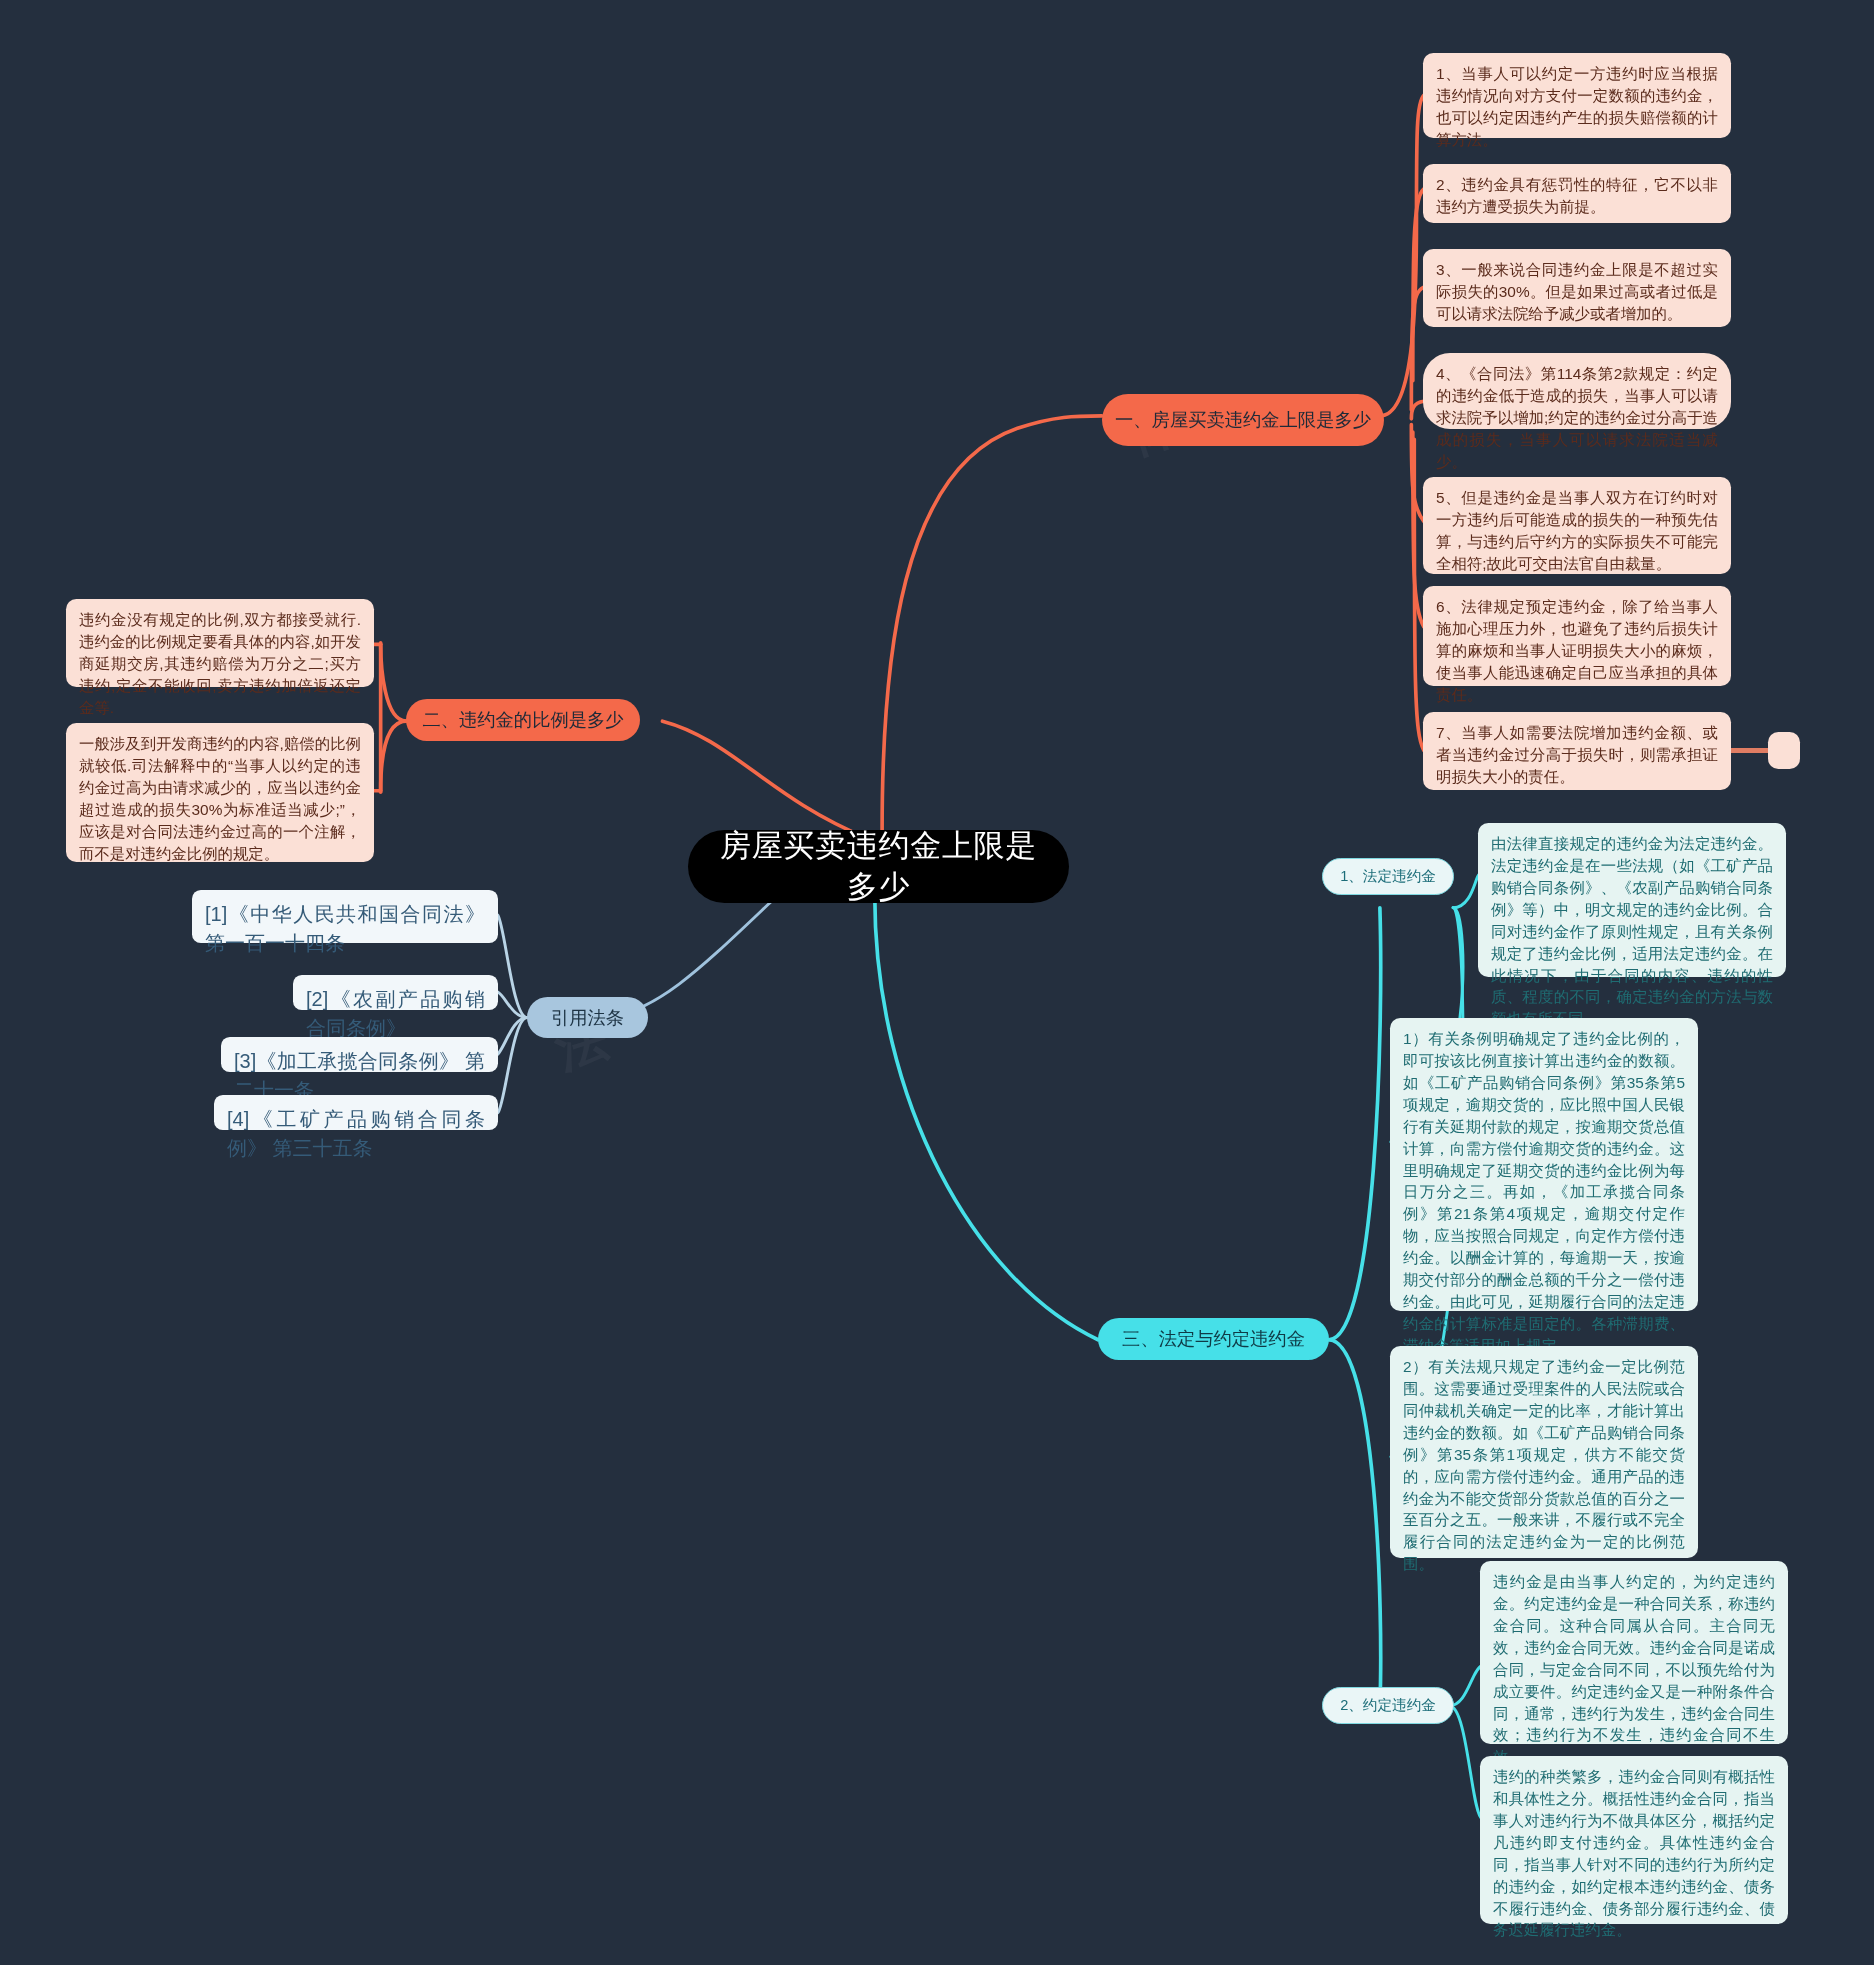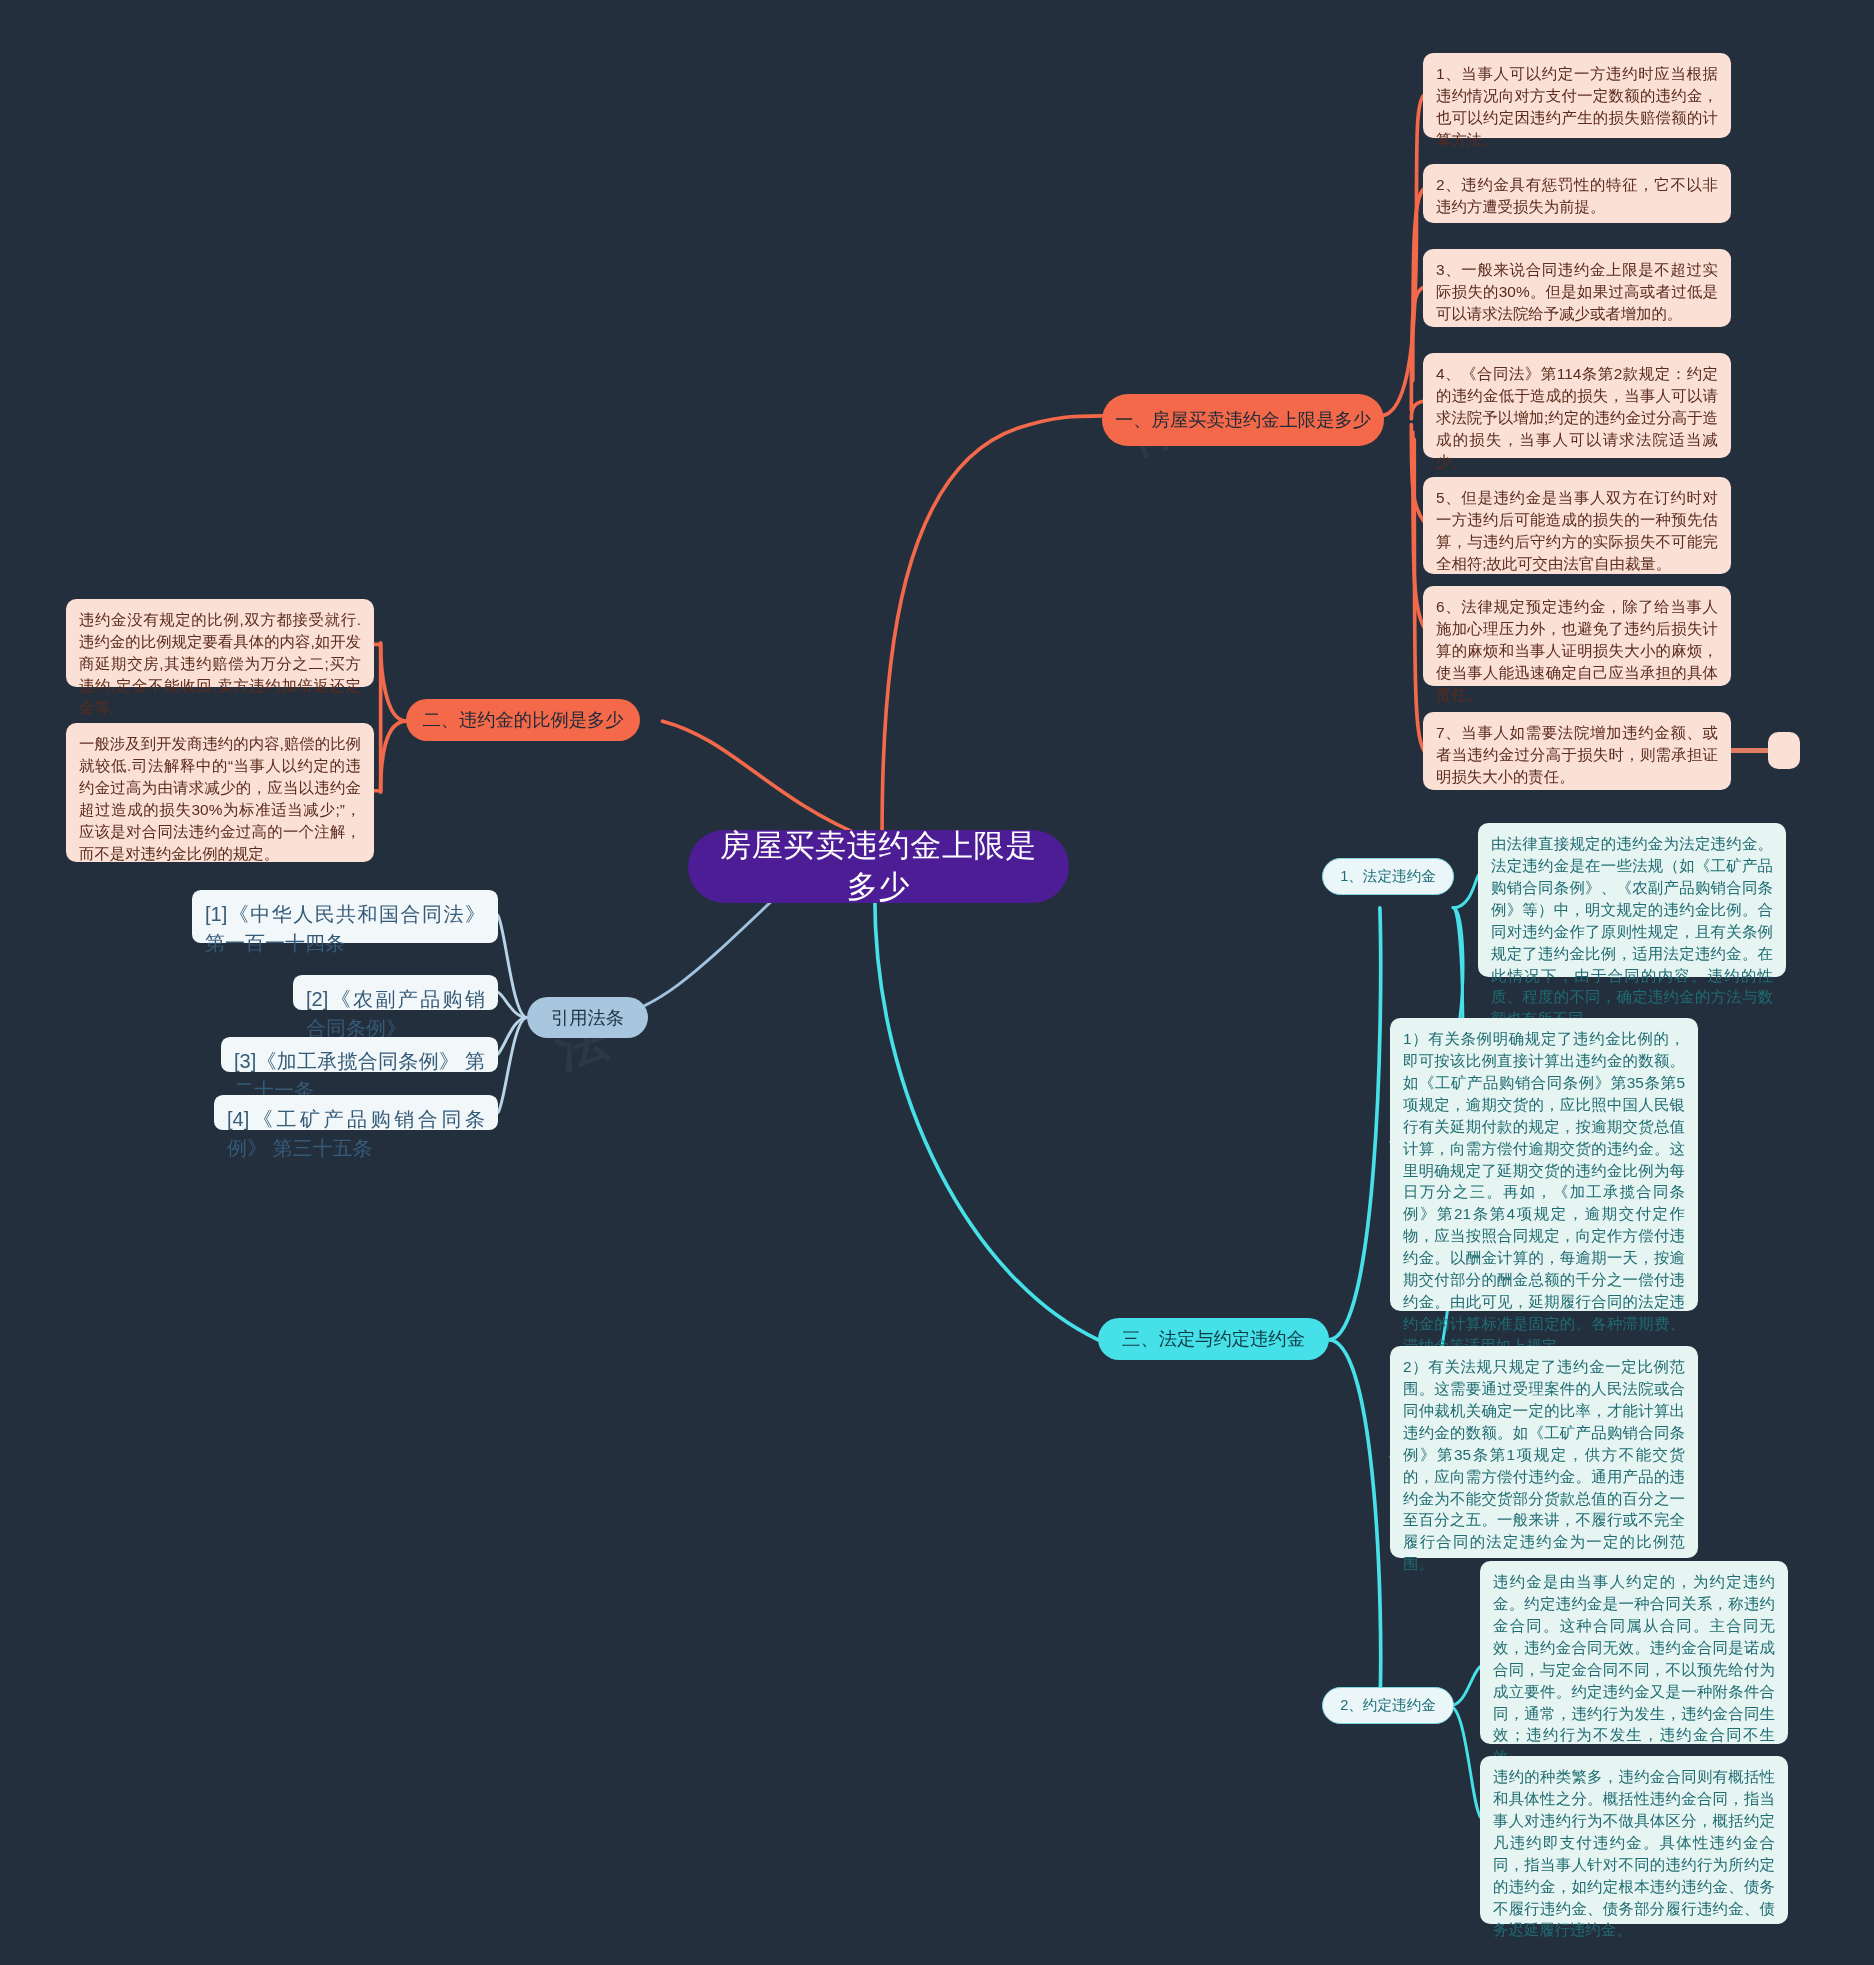--- a/index.html
+++ b/index.html
@@ -11,21 +11,21 @@
     overflow:hidden;
     position:relative;
   }
   #canvas{position:absolute;inset:0;width:1874px;height:1965px;}
   svg.links{position:absolute;left:0;top:0;width:1874px;height:1965px;pointer-events:none;}
 
   .node{position:absolute;box-sizing:border-box;}
 
   
   .root{
-    background:#4c1d95;
+    background:#000000;
     color:#ffffff;
     border-radius:44px;
     font-size:31px;
     line-height:1.32;
     text-align:center;
     display:flex;align-items:center;justify-content:center;
     padding:19px 25px;
     letter-spacing:0.7px;
   }
 
@@ -151,21 +151,21 @@
 
   <div class="node card peach" style="left:1423px;top:53px;width:308px;height:85px;">
     <span>1、当事人可以约定一方违约时应当根据违约情况向对方支付一定数额的违约金，也可以约定因违约产生的损失赔偿额的计算方法。</span>
   </div>
   <div class="node card peach" style="left:1423px;top:164px;width:308px;height:59px;">
     <span>2、违约金具有惩罚性的特征，它不以非违约方遭受损失为前提。</span>
   </div>
   <div class="node card peach" style="left:1423px;top:249px;width:308px;height:78px;">
     <span>3、一般来说合同违约金上限是不超过实际损失的30%。但是如果过高或者过低是可以请求法院给予减少或者增加的。</span>
   </div>
-  <div class="node card peach" style="left:1423px;top:353px;width:308px;height:105px;">
+  <div class="node card peach" style="left:1423px;top:353px;width:308px;height:76px;border-radius:27px;">
     <span>4、《合同法》第114条第2款规定：约定的违约金低于造成的损失，当事人可以请求法院予以增加;约定的违约金过分高于造成的损失，当事人可以请求法院适当减 少。</span>
   </div>
   <div class="node card peach" style="left:1423px;top:477px;width:308px;height:97px;">
     <span>5、但是违约金是当事人双方在订约时对一方违约后可能造成的损失的一种预先估算，与违约后守约方的实际损失不可能完全相符;故此可交由法官自由裁量。</span>
   </div>
   <div class="node card peach" style="left:1423px;top:586px;width:308px;height:100px;">
     <span>6、法律规定预定违约金，除了给当事人施加心理压力外，也避免了违约后损失计算的麻烦和当事人证明损失大小的麻烦，使当事人能迅速确定自己应当承担的具体责任。</span>
   </div>
   <div class="node card peach" style="left:1423px;top:712px;width:308px;height:78px;">
     <span>7、当事人如需要法院增加违约金额、或者当违约金过分高于损失时，则需承担证明损失大小的责任。</span>

